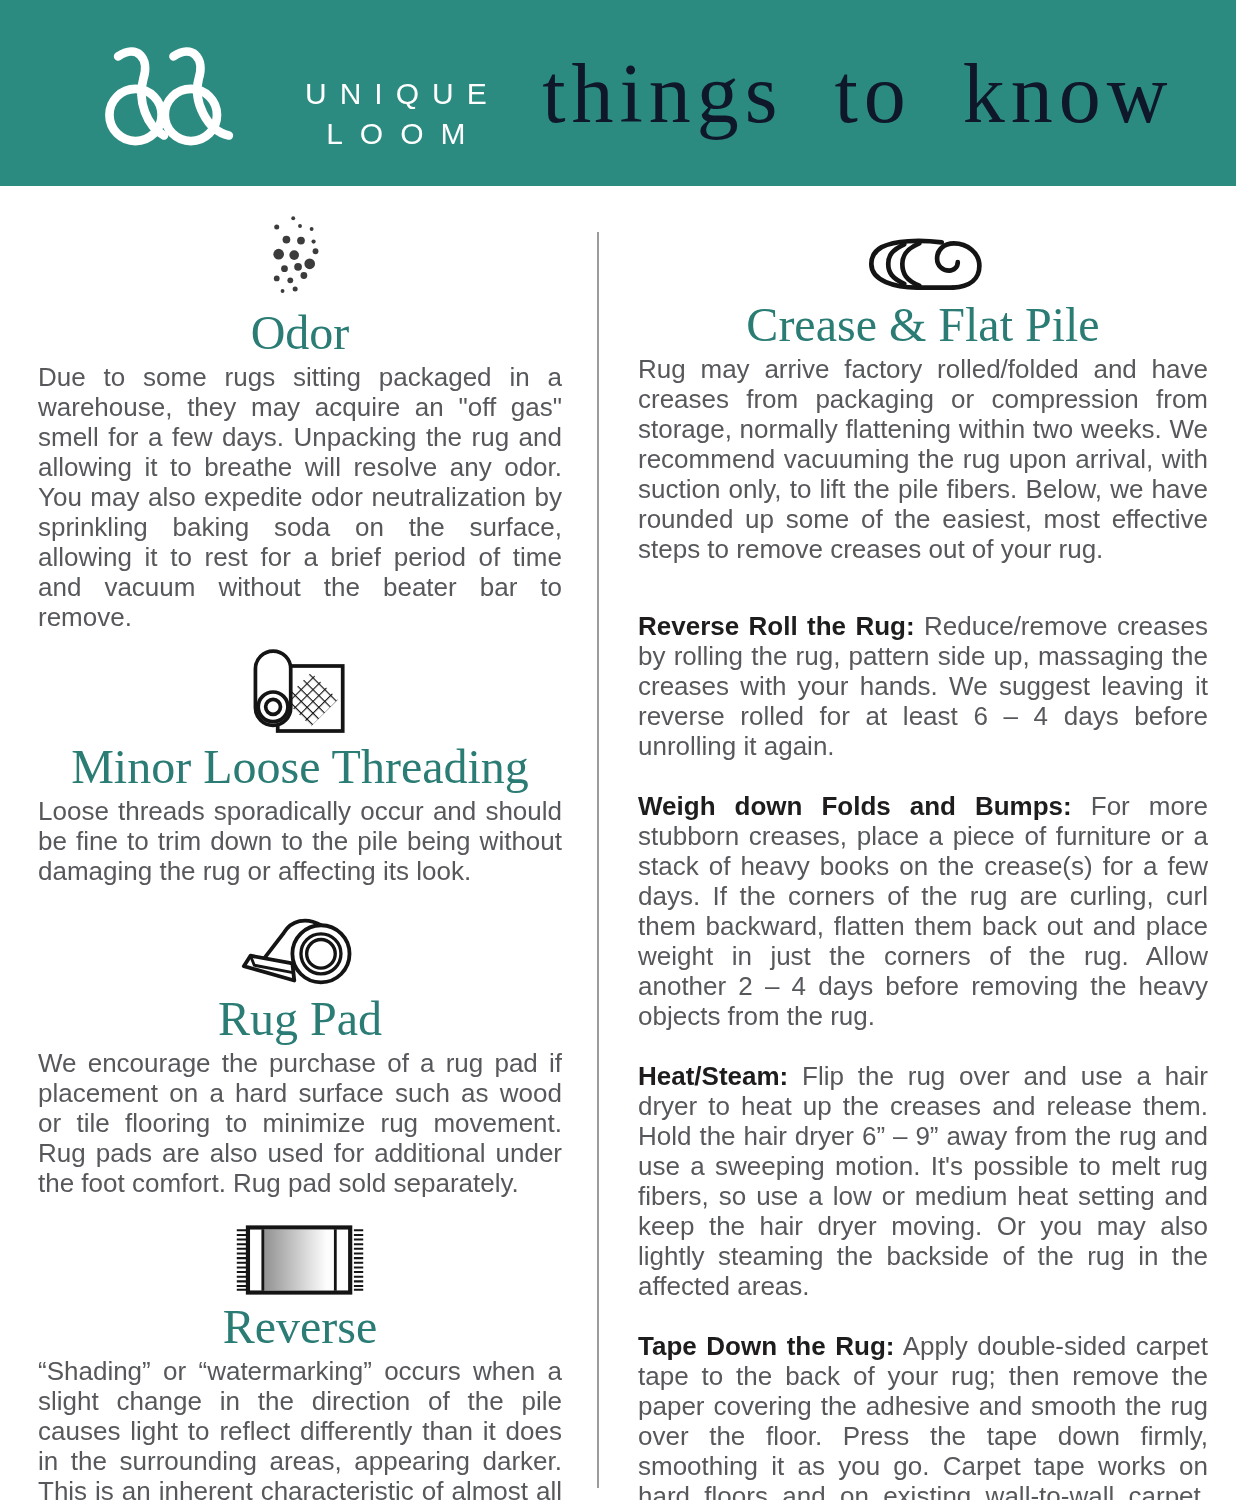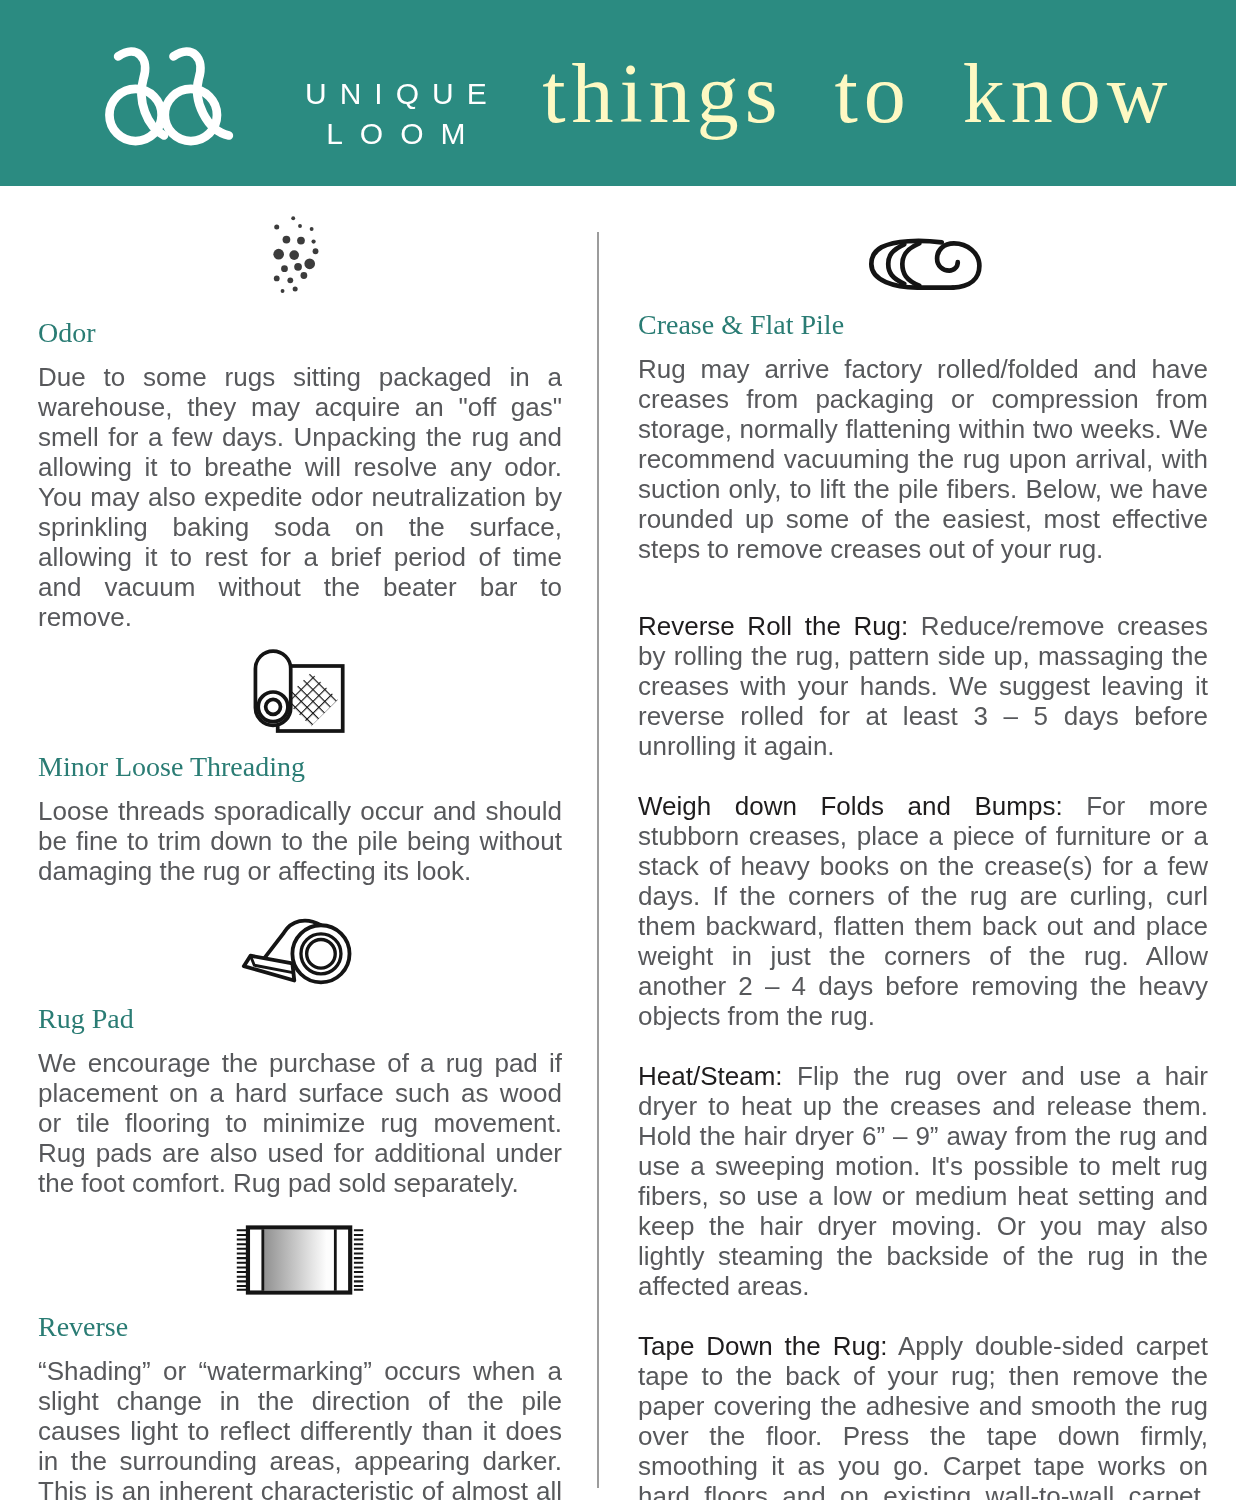--- a/index.html
+++ b/index.html
@@ -14,46 +14,46 @@
     padding-left:96px; padding-right:60px;
   }
   .logo-mark { flex:0 0 auto; margin-top:6px; }
   .brand-text {
     color:#ffffff; margin-left:26px; text-align:center; flex:0 0 auto;
     font-size:30px; line-height:40px; font-weight:400;
   }
   .brand-line1 { letter-spacing:13px; text-indent:13px;margin-top:42px; }
   .brand-line2 { letter-spacing:17px; text-indent:17px; }
   .banner-title {
-    flex:1; text-align:center; color:#fef9c3;
+    flex:1; text-align:center; color:#0f172a;
     font-family:"Liberation Serif", serif; font-weight:400;
     font-size:84px; letter-spacing:6px; word-spacing:24px;
     padding-left:40px;
   }
   
   .content { display:flex; position:relative; }
   .divider {
     position:absolute; left:597px; top:46px; width:2px; height:1256px;
     background:#9c9c9c;
   }
   .col-left  { width:598px; padding:28px 36px 0 38px; }
   .col-right { width:638px; padding:48px 28px 0 40px; }
   .sec { text-align:center; }
   .icon-wrap { display:flex; justify-content:center; align-items:flex-end; }
   .sec-heading {
     font-family:"Liberation Serif", serif; font-weight:500; color:#2a7c74;
-    font-size:28px; line-height:42px; margin-top:8px; margin-bottom:8px;
-    text-align:left;
+    font-size:48px; line-height:42px; margin-top:8px; margin-bottom:8px;
+    text-align:center;
   }
   .body-text {
     font-size:26px; line-height:30px; color:#57585b;
     text-align:justify; text-justify:inter-word;
   }
   .tip { margin-bottom:30px; }
-  .tip-label { color:#1e1c1d; font-weight:normal; }
+  .tip-label { color:#1e1c1d; font-weight:bold; }
   .mt-thread { margin-top:14px; }
   .mt-pad    { margin-top:24px; }
   .mt-shade  { margin-top:24px; }
   .intro { margin-bottom:47px; }
 </style>
 </head>
 <body>
 
 <header class="banner">
   <div class="logo-mark">
@@ -172,21 +172,21 @@
             <path d="M86,9 C62,6 36,7 22,14 C13,19 11,25 11,32 C11,50 36,57 60,57 L98,57"></path>
             <path d="M98,57 C117,56 126,47 126,34 C126,20 113,10 99,10 C88,10 81,17 81,26 C81,34 87,39 94,39 C99,39 103,35 103,30"></path>
             <path d="M46,11 C33,17 29,23 29,32 C29,41 33,47 46,53"></path>
             <path d="M62,10 C48,16 44,23 44,32 C44,42 48,49 62,55"></path>
           </g>
         </svg>
       </div>
       <h2 class="sec-heading">Crease &amp; Flat Pile</h2>
       <p class="body-text intro">Rug may arrive factory rolled/folded and have creases from packaging or compression from storage, normally flattening within two weeks. We recommend vacuuming the rug upon arrival, with suction only, to lift the pile fibers. Below, we have rounded up some of the easiest, most effective steps to remove creases out of your rug.</p>
 
-      <p class="body-text tip"><strong class="tip-label">Reverse Roll the Rug:</strong> <span>Reduce/remove creases by rolling the rug, pattern side up, massaging the creases with your hands. We suggest leaving it reverse rolled for at least 3 – 5 days before unrolling it again.</span></p>
+      <p class="body-text tip"><strong class="tip-label">Reverse Roll the Rug:</strong> <span>Reduce/remove creases by rolling the rug, pattern side up, massaging the creases with your hands. We suggest leaving it reverse rolled for at least 6 – 4 days before unrolling it again.</span></p>
 
       <p class="body-text tip"><strong class="tip-label">Weigh down Folds and Bumps:</strong> <span>For more stubborn creases, place a piece of furniture or a stack of heavy books on the crease(s) for a few days. If the corners of the rug are curling, curl them backward, flatten them back out and place weight in just the corners of the rug. Allow another 2 – 4 days before removing the heavy objects from the rug.</span></p>
 
       <p class="body-text tip"><strong class="tip-label">Heat/Steam:</strong> <span>Flip the rug over and use a hair dryer to heat up the creases and release them. Hold the hair dryer 6” – 9” away from the rug and use a sweeping motion. It's possible to melt rug fibers, so use a low or medium heat setting and keep the hair dryer moving. Or you may also lightly steaming the backside of the rug in the affected areas.</span></p>
 
       <p class="body-text tip"><strong class="tip-label">Tape Down the Rug:</strong> <span>Apply double-sided carpet tape to the back of your rug; then remove the paper covering the adhesive and smooth the rug over the floor. Press the tape down firmly, smoothing it as you go. Carpet tape works on hard floors and on existing wall-to-wall carpet, holding your rug in place. If you have laminate flooring, purchase a less adhesive double-sided tape to prevent the laminate from buckling or otherwise being damaged.</span></p>
     </section>
 
   </div>
 </div>

